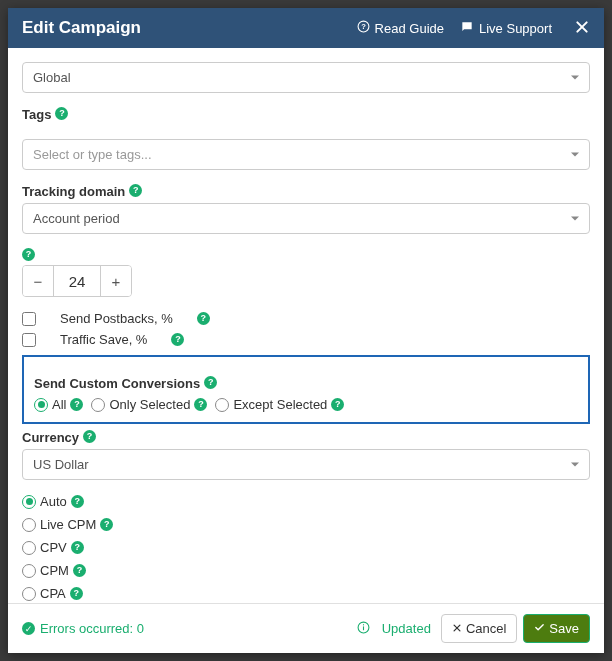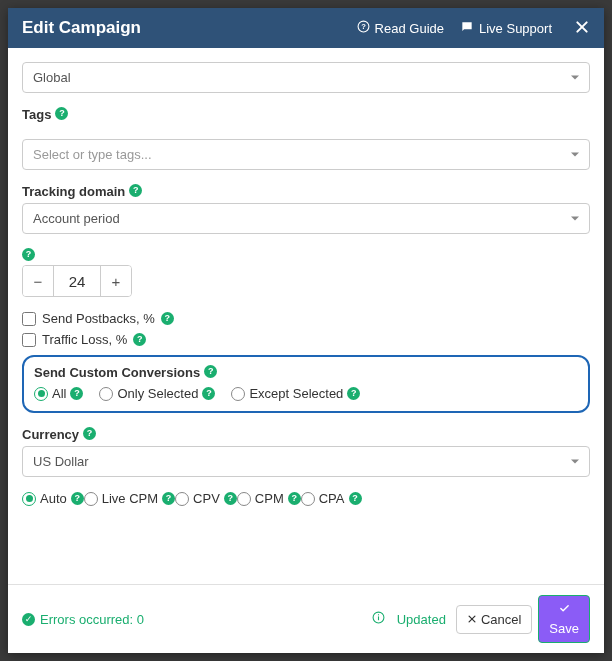--- a/index.html
+++ b/index.html
@@ -42,54 +42,54 @@
   }
   .stepper { display: inline-flex; border: 1px solid #ccc; border-radius: 4px; overflow: hidden; }
   .stepper button {
     width: 30px; height: 30px; border: none; background: #fff; cursor: pointer;
     font-size: 15px; color: #555; display: flex; align-items: center; justify-content: center;
   }
   .stepper input {
     width: 48px; height: 30px; border: none; border-left: 1px solid #ccc; border-right: 1px solid #ccc;
     text-align: center; font-size: 15px; color: #333;
   }
-  .check-row { display: flex; align-items: center; gap: 6px; font-size: 13px; color: #333; margin-bottom: 6px; }
+  .check-row { display: flex; align-items: center; gap: 24px; font-size: 13px; color: #333; margin-bottom: 6px; }
   .check-row input[type=checkbox] { width: 14px; height: 14px; cursor: pointer; }
   .highlight-box {
-    border: 2px solid #1e66b5; border-radius: 12px; padding: 8px 10px 10px; margin-bottom: 14px;
+    border: 2px solid #1e66b5; border-radius: 0; padding: 19px 10px 10px; margin-bottom: 6px;
   }
   .highlight-box .label { margin-bottom: 6px; }
-  .radio-row { display: flex; align-items: center; gap: 16px; }
+  .radio-row { display: flex; align-items: center; gap: 8px; }
   .radio-item { display: inline-flex; align-items: center; gap: 4px; font-size: 13px; color: #333; cursor: pointer; }
   .radio {
     width: 14px; height: 14px; border: 1.5px solid #1aae6f; border-radius: 50%;
     display: inline-flex; align-items: center; justify-content: center;
   }
   .radio.unchecked { border-color: #888; }
   .radio .dot { width: 7px; height: 7px; background: #1aae6f; border-radius: 50%; }
   .cost-list .radio-item { margin-bottom: 8px; }
-  .cost-list { display: flex; flex-direction: row; }
+  .cost-list { display: flex; flex-direction: column; }
   .footer {
     border-top: 1px solid #e0e0e0; padding: 10px 14px; display: flex; align-items: center;
     font-size: 13px;
   }
   .footer-status { color: #1aae6f; display: inline-flex; align-items: center; gap: 5px; }
   .footer-status .check {
     width: 13px; height: 13px; border-radius: 50%; background: #1aae6f; color: #fff;
     font-size: 9px; display: inline-flex; align-items: center; justify-content: center;
   }
   .footer-spacer { flex: 1; }
   .footer-updated { color: #1aae6f; display: inline-flex; align-items: center; gap: 12px; margin-right: 10px; }
   .btn {
     border: 1px solid #ccc; background: #fff; border-radius: 4px; padding: 6px 10px;
     font-size: 13px; cursor: pointer; display: inline-flex; align-items: center; gap: 4px;
     color: #333;
   }
   .btn + .btn { margin-left: 6px; }
-  .btn.primary { background: #8b5cf6; border-color: #1aae6f; color: #fff; flex-direction: column; }
+  .btn.primary { background: #4d7c0f; border-color: #1aae6f; color: #fff; }
   
   .scroll::-webkit-scrollbar { width: 8px; }
   .scroll::-webkit-scrollbar-thumb { background: #c7c7c7; border-radius: 4px; }
 </style>
 </head>
 <body>
 
 <div class="backdrop"></div>
 <div class="modal">
 
@@ -161,21 +161,21 @@
       </div>
 
       <div class="field" style="margin-bottom:8px">
         <label class="check-row">
           <input type="checkbox" style="">
           <span>Send Postbacks, %</span>
           <span class="help-icon">?</span>
         </label>
         <label class="check-row">
           <input type="checkbox" style="">
-          <span>Traffic Loss, %</span>
+          <span>Traffic Save, %</span>
           <span class="help-icon">?</span>
         </label>
       </div>
 
       <div class="highlight-box">
         <div class="label">
           <span>Send Custom Conversions</span>
           <span class="help-icon">?</span>
         </div>
         <div class="radio-row">

